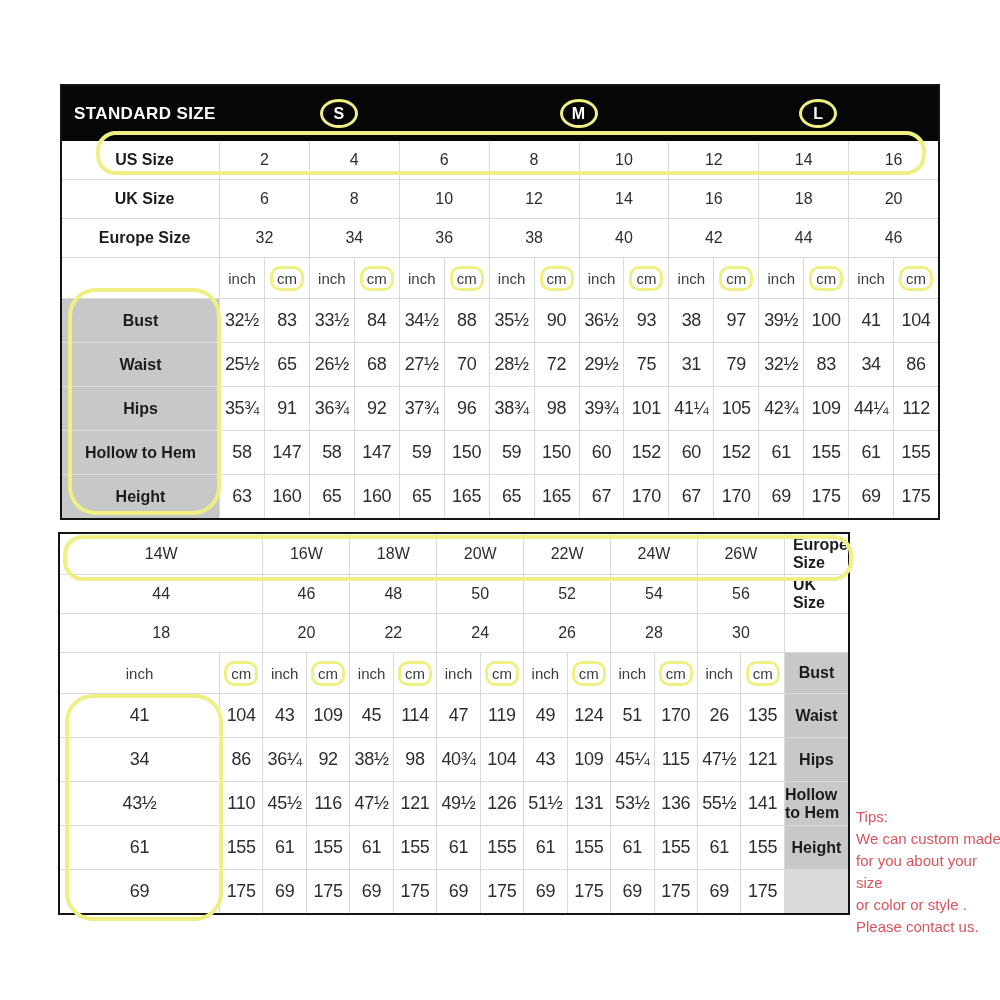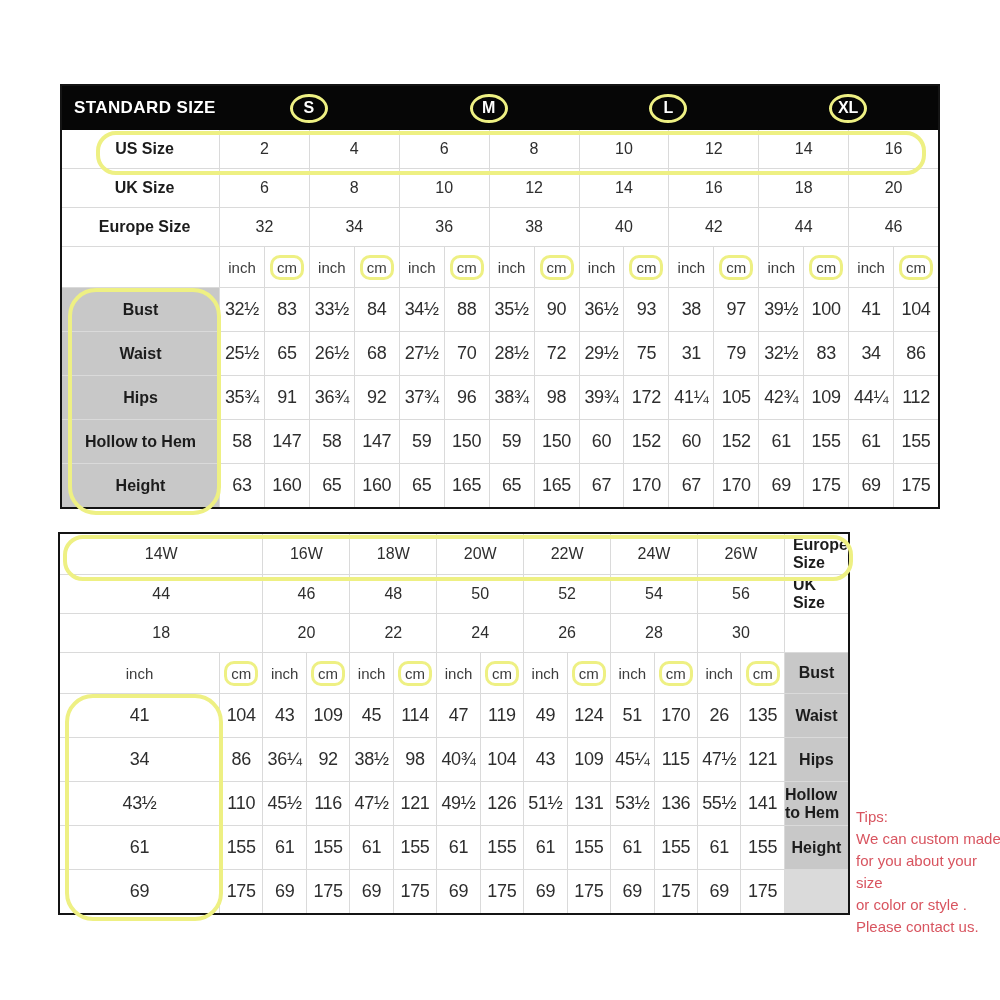--- a/index.html
+++ b/index.html
@@ -15,21 +15,21 @@
     width:1000px;height:1000px;position:relative;overflow:hidden;
     font-family:"Liberation Sans", sans-serif;
   }
   .size-table{
     position:absolute;background:#fff;border:2px solid #141414;box-sizing:border-box;
   }
   #standard-table{left:60px;top:84px;width:880px;}
   #plus-table{left:58px;top:532px;width:792px;}
 
   
-  .header-bar{height:44px;background:#060606;display:flex;align-items:center;color:#fff;}
+  .header-bar{height:55px;background:#060606;display:flex;align-items:center;color:#fff;}
   .header-title{
     flex:0 0 157px;font-weight:bold;font-size:17px;letter-spacing:.4px;
     padding-left:12px;box-sizing:border-box;white-space:nowrap;
   }
   .header-groups{flex:1;display:flex;height:100%;}
   .header-group{flex:1;display:flex;align-items:center;justify-content:center;}
   .size-badge{
     min-width:38px;height:29px;padding:0 3px;box-sizing:border-box;
     border:3px solid var(--yellow);border-radius:50%;
     display:flex;align-items:center;justify-content:center;
@@ -71,23 +71,20 @@
     <div class="header-title">STANDARD SIZE</div>
     <div class="header-groups" id="std-badges">
         <div class="header-group">
           <span class="size-badge">S</span>
         </div>
         <div class="header-group">
           <span class="size-badge">M</span>
         </div>
         <div class="header-group">
           <span class="size-badge">L</span>
-        </div>
-        <div class="header-group">
-          <span class="size-badge">XL</span>
         </div>
       </div>
   </div>
   <div class="sgrid standard" id="std-grid">
       <div class="cell row-label">US Size</div>
       <div class="cell size-val" style="grid-column: span 2;">2</div>
       <div class="cell size-val" style="grid-column: span 2;">4</div>
       <div class="cell size-val" style="grid-column: span 2;">6</div>
       <div class="cell size-val" style="grid-column: span 2;">8</div>
       <div class="cell size-val" style="grid-column: span 2;">10</div>
@@ -182,21 +179,21 @@
       <div class="cell meas-label">Hips</div>
       <div class="cell meas-val">35¾</div>
       <div class="cell meas-val">91</div>
       <div class="cell meas-val">36¾</div>
       <div class="cell meas-val">92</div>
       <div class="cell meas-val">37¾</div>
       <div class="cell meas-val">96</div>
       <div class="cell meas-val">38¾</div>
       <div class="cell meas-val">98</div>
       <div class="cell meas-val">39¾</div>
-      <div class="cell meas-val">172</div>
+      <div class="cell meas-val">101</div>
       <div class="cell meas-val">41¼</div>
       <div class="cell meas-val">105</div>
       <div class="cell meas-val">42¾</div>
       <div class="cell meas-val">109</div>
       <div class="cell meas-val">44¼</div>
       <div class="cell meas-val">112</div>
       <div class="cell meas-label">Hollow to Hem</div>
       <div class="cell meas-val">58</div>
       <div class="cell meas-val">147</div>
       <div class="cell meas-val">58</div>

